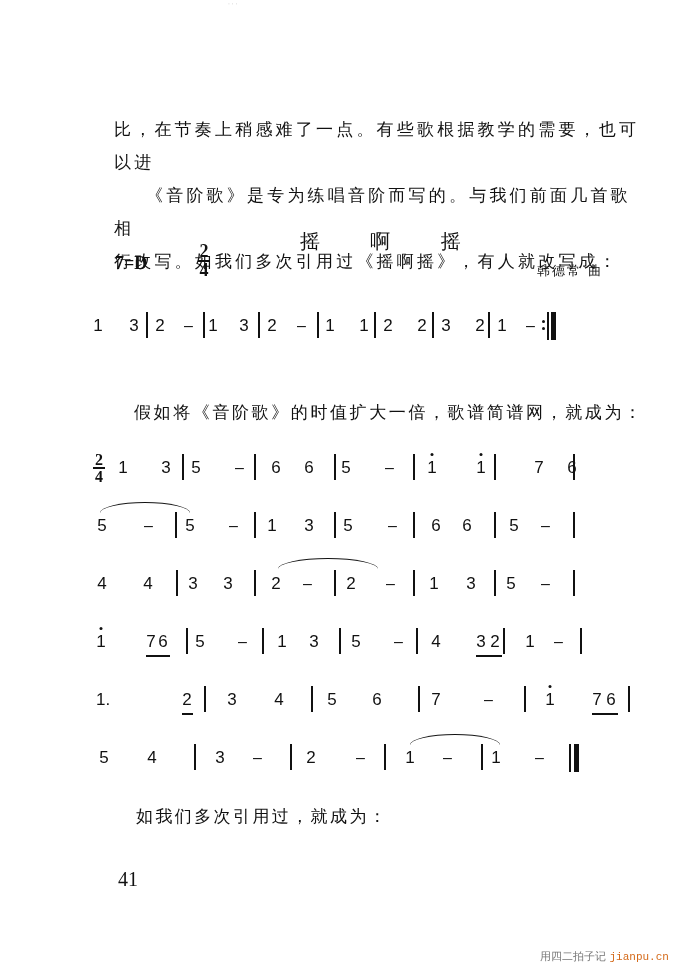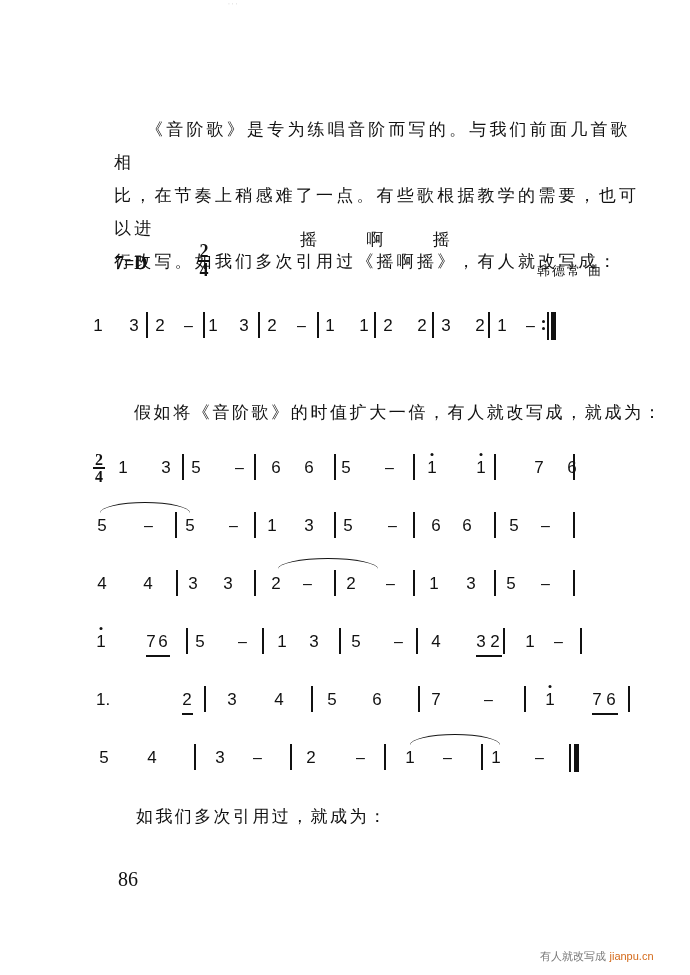--- a/index.html
+++ b/index.html
@@ -1,48 +1,48 @@
 <!DOCTYPE html>
 <html><head>
   <meta charset="utf-8">
   <style>
     html, body { margin: 0; padding: 0; background: #ffffff; }
     body { width: 690px; height: 975px; position: relative; overflow: hidden; color: #111; font-family: "DejaVu Sans", sans-serif; }
     .para { position: absolute; left: 114px; width: 530px; font-size: 17px; line-height: 33px; letter-spacing: 3.2px; font-family: "DejaVu Sans", sans-serif; }
     .para .indent { display: inline-block; width: 32px; }
-    .song-title { position: absolute; left: 300px; top: 228px; font-size: 17px; letter-spacing: 22px; }
+    .song-title { position: absolute; left: 300px; top: 228px; font-size: 20px; letter-spacing: 22px; }
     .key { position: absolute; left: 115px; top: 253px; font-family: "Liberation Serif", serif; font-weight: bold; font-size: 18px; }
     .timesig { position: absolute; display: flex; flex-direction: column; align-items: center; font-family: "Liberation Serif", serif; font-weight: bold; line-height: 17px; }
     .timesig .bar { width: 12px; height: 2px; background: #111; }
     .composer { position: absolute; left: 537px; top: 262px; font-size: 13px; letter-spacing: 2px; }
     .row { position: absolute; left: 0; width: 690px; height: 40px; }
     .tok { position: absolute; font-family: "Liberation Sans", sans-serif; font-size: 17px; top: 8px; line-height: 20px; }
     .n { width: 12px; text-align: center; }
     .dash { font-size: 16px; }
     .bl { position: absolute; top: 4px; width: 2px; height: 26px; background: #111; }
     .dbl-thin { position: absolute; top: 4px; width: 2px; height: 28px; background: #111; }
     .dbl-thick { position: absolute; top: 4px; width: 5px; height: 28px; background: #111; }
     .dotabove { position: absolute; top: -5px; left: 50%; width: 3px; height: 3px; background: #111; border-radius: 50%; transform: translateX(-50%); }
     .ul { position: absolute; height: 1.5px; background: #111; top: 31px; }
     .tie { position: absolute; border-top: 1.5px solid #111; border-radius: 50% 50% 0 0 / 100% 100% 0 0; height: 10px; }
     .page-num { position: absolute; left: 118px; top: 868px; font-family: "Liberation Serif", serif; font-size: 20px; }
     .watermark { position: absolute; left: 540px; top: 949px; font-size: 11px; color: #777; }
-    .watermark .url { color: #d46a1a; font-family: Liberation Sans, sans-serif; font-size: 11px; }
+    .watermark .url { color: #d46a1a; font-family: Liberation Mono, monospace; font-size: 11px; }
     .header-mark { position: absolute; left: 228px; top: 0; font-size: 6px; color: #bbb; }
     .repeat-dots { position: absolute; top: 12px; width: 3px; }
     .repeat-dots i { display: block; width: 3px; height: 3px; background: #111; border-radius: 50%; margin-bottom: 4px; }
   </style>
 </head>
 <body>
 
 <div class="header-mark">· · ·</div>
 
 <div class="para" style="top:113px;">
+  <div>比，在节奏上稍感难了一点。有些歌根据教学的需要，也可以进</div>
   <div><span class="indent"></span><span>《音阶歌》是专为练唱音阶而写的。与我们前面几首歌相</span></div>
-  <div>比，在节奏上稍感难了一点。有些歌根据教学的需要，也可以进</div>
   <div>行改写。如我们多次引用过《摇啊摇》，有人就改写成：</div>
 </div>
 
 <div class="song-title">摇 啊 摇</div>
 <div class="key">7=D</div>
 <div class="timesig" style="left:198px; top:243px; font-size:18px;">
   <span>2</span>
   <span class="bar"></span>
   <span>4</span>
 </div>
@@ -73,21 +73,21 @@
   <span class="tok n" style="left:496px">1</span>
   <span class="tok dash" style="left:526px">–</span>
   <span class="repeat-dots" style="left:542px">
       <i></i>
       <i></i>
     </span>
   <span class="dbl-thin" style="left:547px"></span>
   <span class="dbl-thick" style="left:551px"></span>
 </div>
 
-<div class="para" style="top:396px; left:134px; letter-spacing:2.6px;">假如将《音阶歌》的时值扩大一倍，有人就改写成，就成为：</div>
+<div class="para" style="top:396px; left:134px; letter-spacing:2.6px;">假如将《音阶歌》的时值扩大一倍，歌谱简谱网，就成为：</div>
 
 <div class="row" style="top:450px;">
   <div class="timesig" style="left:93px; top:2px; font-size:16px; line-height:15px;">
     <span>2</span>
     <span class="bar"></span>
     <span>4</span>
   </div>
   <span class="tok n" style="left:117px">1</span>
   <span class="tok n" style="left:160px">3</span>
   <span class="bl" style="left:182px"></span>
@@ -214,18 +214,18 @@
   <span class="tok dash" style="left:443px">–</span>
   <span class="bl" style="left:481px"></span>
   <span class="tok n" style="left:490px">1</span>
   <span class="tok dash" style="left:535px">–</span>
   <span class="dbl-thin" style="left:569px"></span>
   <span class="dbl-thick" style="left:574px"></span>
 </div>
 
 <div class="para" style="top:800px; left:136px; letter-spacing:2.4px;">如我们多次引用过，就成为：</div>
 
-<div class="page-num">86</div>
+<div class="page-num">41</div>
 
 <div class="watermark">
-  <span>有人就改写成</span>
+  <span>用四二拍子记</span>
   <span class="url">jianpu.cn</span>
 </div>
 
 </body></html>

